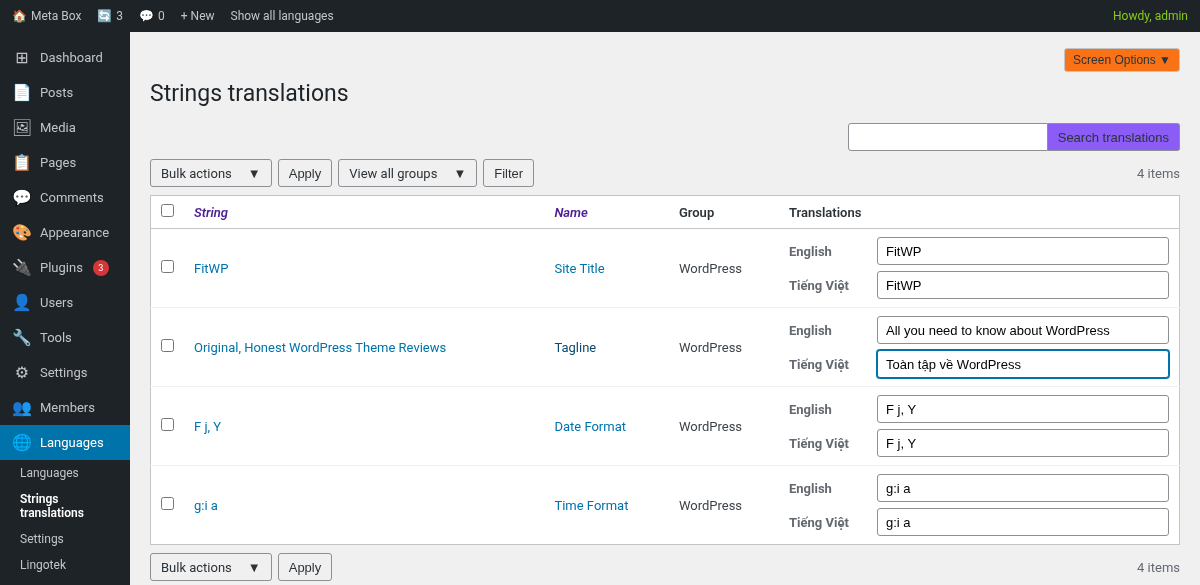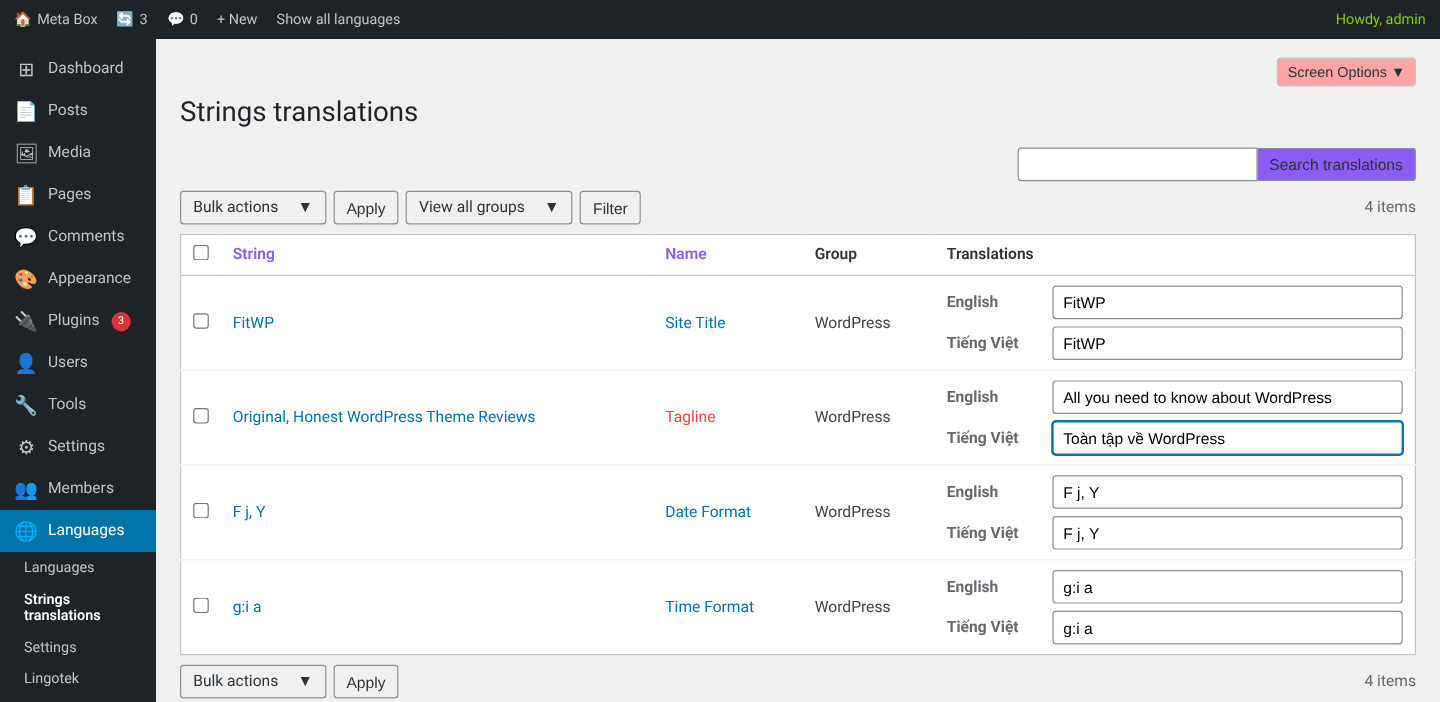--- a/index.html
+++ b/index.html
@@ -84,21 +84,21 @@
       overflow: auto;
     }
 
     
     .screen-options-bar {
       display: flex;
       justify-content: flex-end;
       margin-bottom: 8px;
     }
     .screen-options-btn {
-      background: #fca5a5;
+      background: #f97316;
       border: 1px solid #c3c4c7;
       border-radius: 3px;
       padding: 4px 8px;
       font-size: 12px;
       cursor: pointer;
       color: #2c3338;
     }
 
     
     .page-title {
@@ -171,21 +171,21 @@
       border: 1px solid #c3c4c7;
     }
     .wp-table th {
       background: #fff;
       border-bottom: 1px solid #c3c4c7;
       padding: 8px 10px;
       font-weight: 600;
       text-align: left;
       color: #2c3338;
     }
-    .wp-table th.link-col { color: #8b5cf6; cursor: pointer; }
+    .wp-table th.link-col { color: #4c1d95; cursor: pointer; font-style: italic; }
     .wp-table td {
       padding: 8px 10px;
       border-bottom: 1px solid #f0f0f1;
       vertical-align: middle;
     }
     .wp-table tr:last-child td { border-bottom: none; }
     .wp-table .cb-col { width: 30px; }
     .wp-table .string-col { color: #0073aa; }
     .wp-table .name-col { color: #0073aa; }
     .lang-label { width: 80px; color: #646970; flex-shrink: 0; font-weight: bold; }
@@ -360,21 +360,21 @@
                 <div class="trans-row">
                   <span class="lang-label" style="min-width: 80px; color: rgb(100, 105, 112);">Tiếng Việt</span>
                   <input type="text" class="trans-input" value="FitWP" style="flex: 1 1 0%;">
                 </div>
               </div>
             </td>
           </tr>
           <tr style="vertical-align: top;">
             <td class="cb-col"><input type="checkbox" style=""></td>
             <td class="string-col" style="color: rgb(0, 115, 170);">Original, Honest WordPress Theme Reviews</td>
-            <td class="name-col" style="color: #ef4444;">Tagline</td>
+            <td class="name-col" style="color: #0c4a6e;">Tagline</td>
             <td>WordPress</td>
             <td>
               <div class="trans-cell">
                 <div class="trans-row">
                   <span class="lang-label" style="min-width: 80px; color: rgb(100, 105, 112);">English</span>
                   <input type="text" class="trans-input" value="All you need to know about WordPress" style="flex: 1 1 0%;">
                 </div>
                 <div class="trans-row">
                   <span class="lang-label" style="min-width: 80px; color: rgb(100, 105, 112);">Tiếng Việt</span>
                   <input type="text" class="trans-input focused" value="Toàn tập về WordPress" style="flex: 1 1 0%;">

